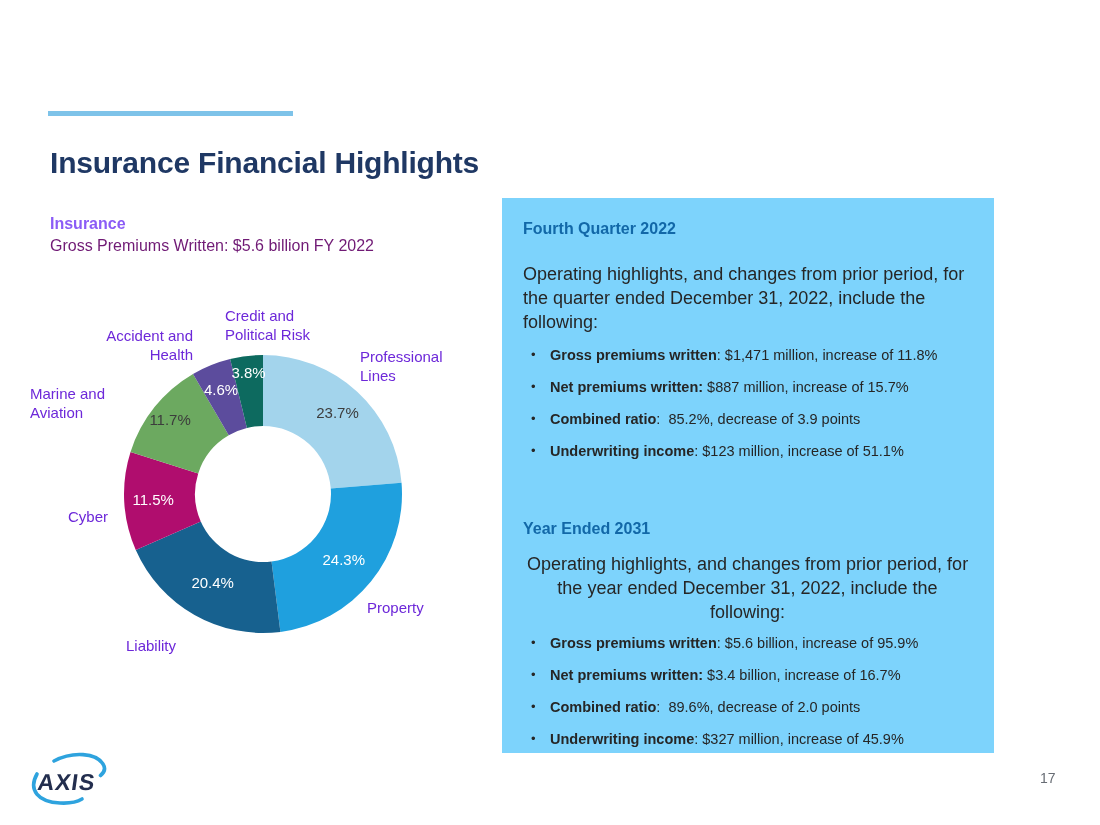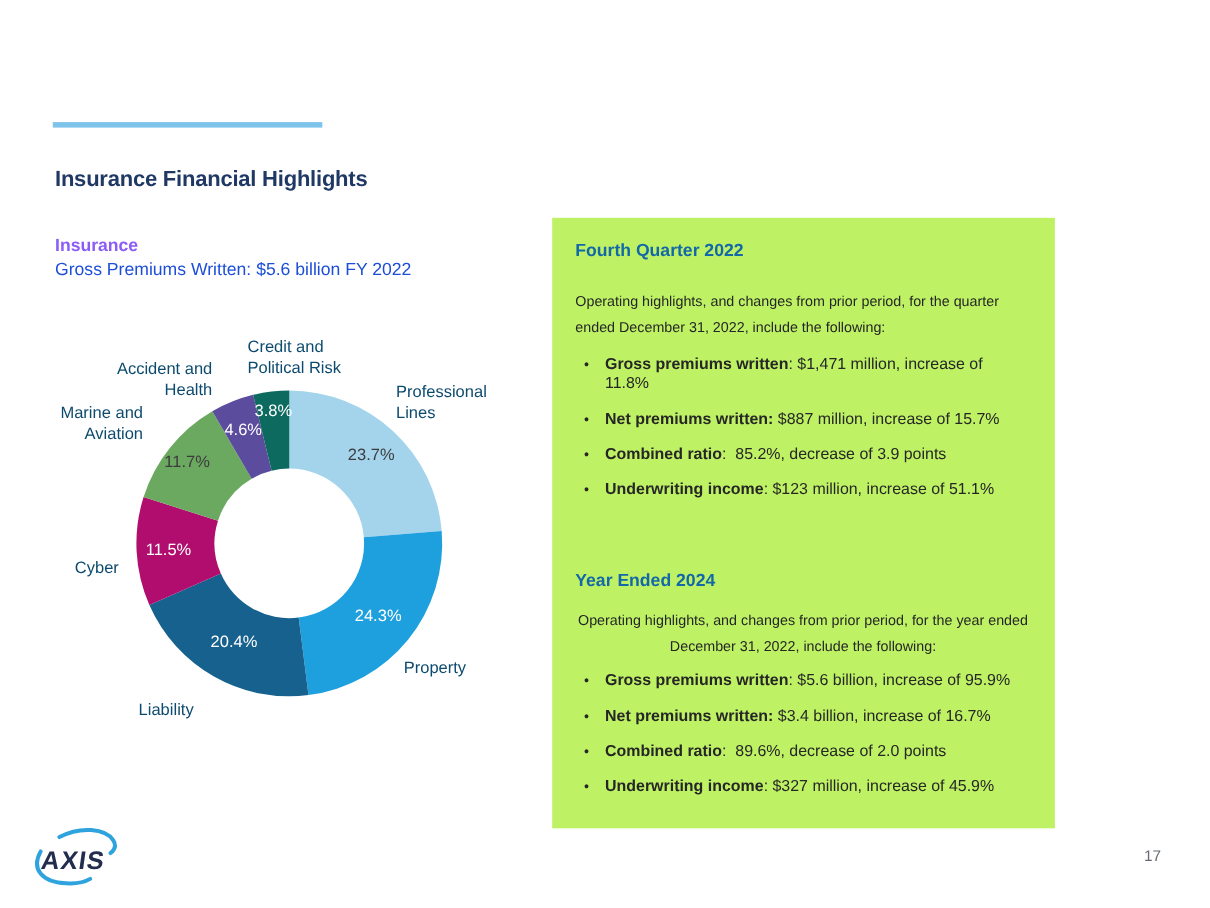--- a/index.html
+++ b/index.html
@@ -8,62 +8,62 @@
 
   .slide { position: absolute; inset: 0; width: 1100px; height: 825px; background: #ffffff; }
 
   .accent-line {
     position: absolute; left: 48px; top: 111px;
     width: 245px; height: 5px; background: #7ec3e9;
   }
 
   .title {
     position: absolute; left: 50px; top: 146px;
-    font-size: 20px; line-height: 34px; font-weight: 700;
+    font-size: 30px; line-height: 34px; font-weight: 700;
     color: #1f3864; letter-spacing: -0.2px;
   }
 
   .kicker {
     position: absolute; left: 50px; top: 215px;
     font-size: 16px; font-weight: 700; color: #8b5cf6;
   }
   .subtitle {
     position: absolute; left: 50px; top: 237px;
-    font-size: 16px; color: #1d4ed8;
+    font-size: 16px; color: #701a75;
   }
 
   
   .chart { position: absolute; left: 30px; top: 290px; width: 450px; height: 390px; }
   .chart svg { position: absolute; left: 0; top: 0; }
   .pct-label { font-family: "Liberation Sans", sans-serif; font-size: 15px; }
   .cl {
     position: absolute; font-size: 15px; line-height: 19px;
-    color: #0c4a6e; white-space: pre-line;
+    color: #6d28d9; white-space: pre-line;
   }
   .cl-credit       { left: 195px; top: 16px;  text-align: left; }
   .cl-accident     { left: 13px;  top: 36px;  width: 150px; text-align: right; }
-  .cl-marine       { left: 0px;   top: 76px;  width: 100px; text-align: right; }
+  .cl-marine       { left: 0px;   top: 94px;  width: 100px; }
   .cl-professional { left: 330px; top: 57px;  text-align: left; }
   .cl-property     { left: 337px; top: 308px; }
   .cl-liability    { left: 96px;  top: 346px; }
   .cl-cyber        { left: 28px;  top: 217px; margin-left: 10px; }
 
   
   .panel {
     position: absolute; left: 502px; top: 198px;
-    width: 457px; height: 555px; background: #bef264;
+    width: 492px; height: 555px; background: #7dd3fc;
   }
   .sec { position: absolute; left: 21px; right: 22px; }
   .sec-q4 { top: 22px; }
   .sec-ye { top: 322px; }
   .sec h2 {
     font-size: 16px; line-height: 18px; font-weight: 700; color: #1268a8;
   }
   .sec p {
-    font-size: 13px; line-height: 24px; color: #262626;
+    font-size: 18px; line-height: 24px; color: #262626;
   }
   .sec-q4 p { margin-top: 24px; }
   .sec-ye p { margin-top: 14px; text-align: center; }
   .sec ul { list-style: none; }
   .sec-q4 ul { margin-top: 12px; }
   .sec-ye ul { margin-top: 10px; }
   .sec li {
     position: relative; padding-left: 27px; margin-bottom: 14px;
     font-size: 14.5px; line-height: 18px; color: #262626;
   }
@@ -128,21 +128,21 @@
       <p>Operating highlights, and changes from prior period, for the quarter ended December 31, 2022, include the following:</p>
       <ul>
         <li><span class="dot">•</span><span class="b">Gross premiums written</span><span class="t">: $1,471 million, increase of 11.8%</span></li>
         <li><span class="dot">•</span><span class="b">Net premiums written:</span><span class="t"> $887 million, increase of 15.7%</span></li>
         <li><span class="dot">•</span><span class="b">Combined ratio</span><span class="t">:  85.2%, decrease of 3.9 points</span></li>
         <li><span class="dot">•</span><span class="b">Underwriting income</span><span class="t">: $123 million, increase of 51.1%</span></li>
       </ul>
     </section>
 
     <section class="sec sec-ye">
-      <h2>Year Ended 2024</h2>
+      <h2>Year Ended 2031</h2>
       <p>Operating highlights, and changes from prior period, for the year ended December 31, 2022, include the following:</p>
       <ul>
         <li><span class="dot">•</span><span class="b">Gross premiums written</span><span class="t">: $5.6 billion, increase of 95.9%</span></li>
         <li><span class="dot">•</span><span class="b">Net premiums written:</span><span class="t"> $3.4 billion, increase of 16.7%</span></li>
         <li><span class="dot">•</span><span class="b">Combined ratio</span><span class="t">:  89.6%, decrease of 2.0 points</span></li>
         <li><span class="dot">•</span><span class="b">Underwriting income</span><span class="t">: $327 million, increase of 45.9%</span></li>
       </ul>
     </section>
 
   </div>

